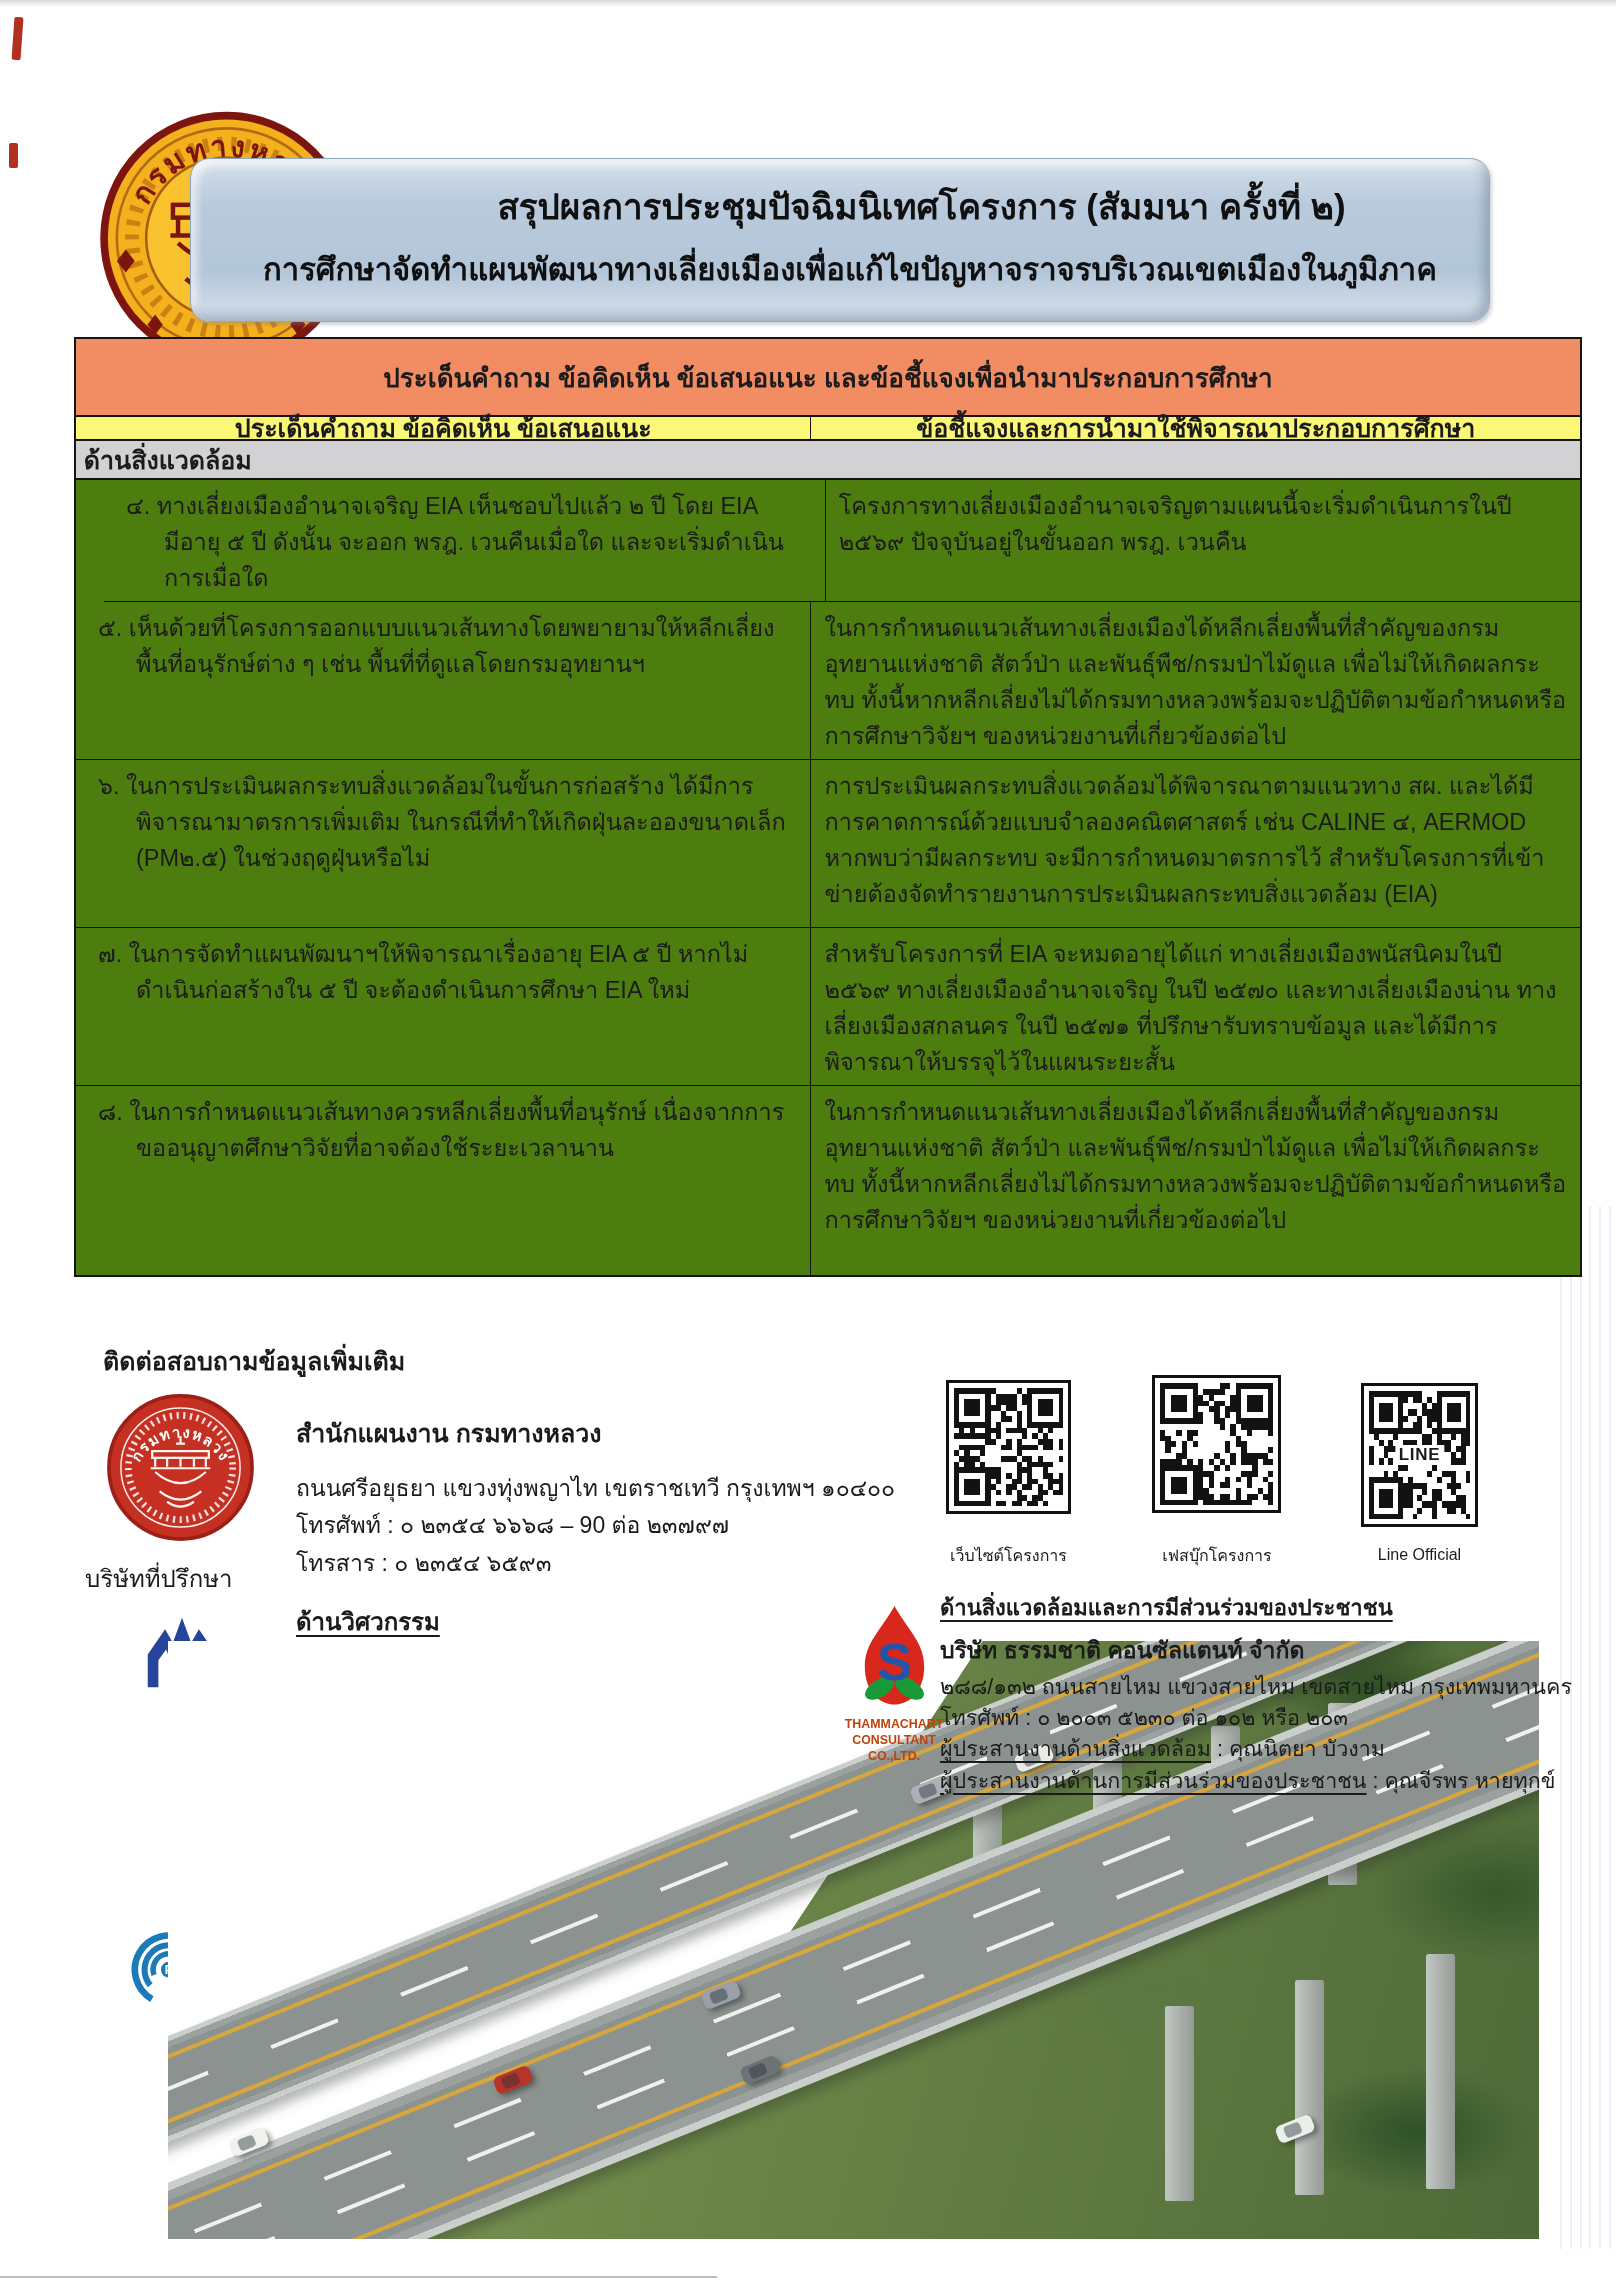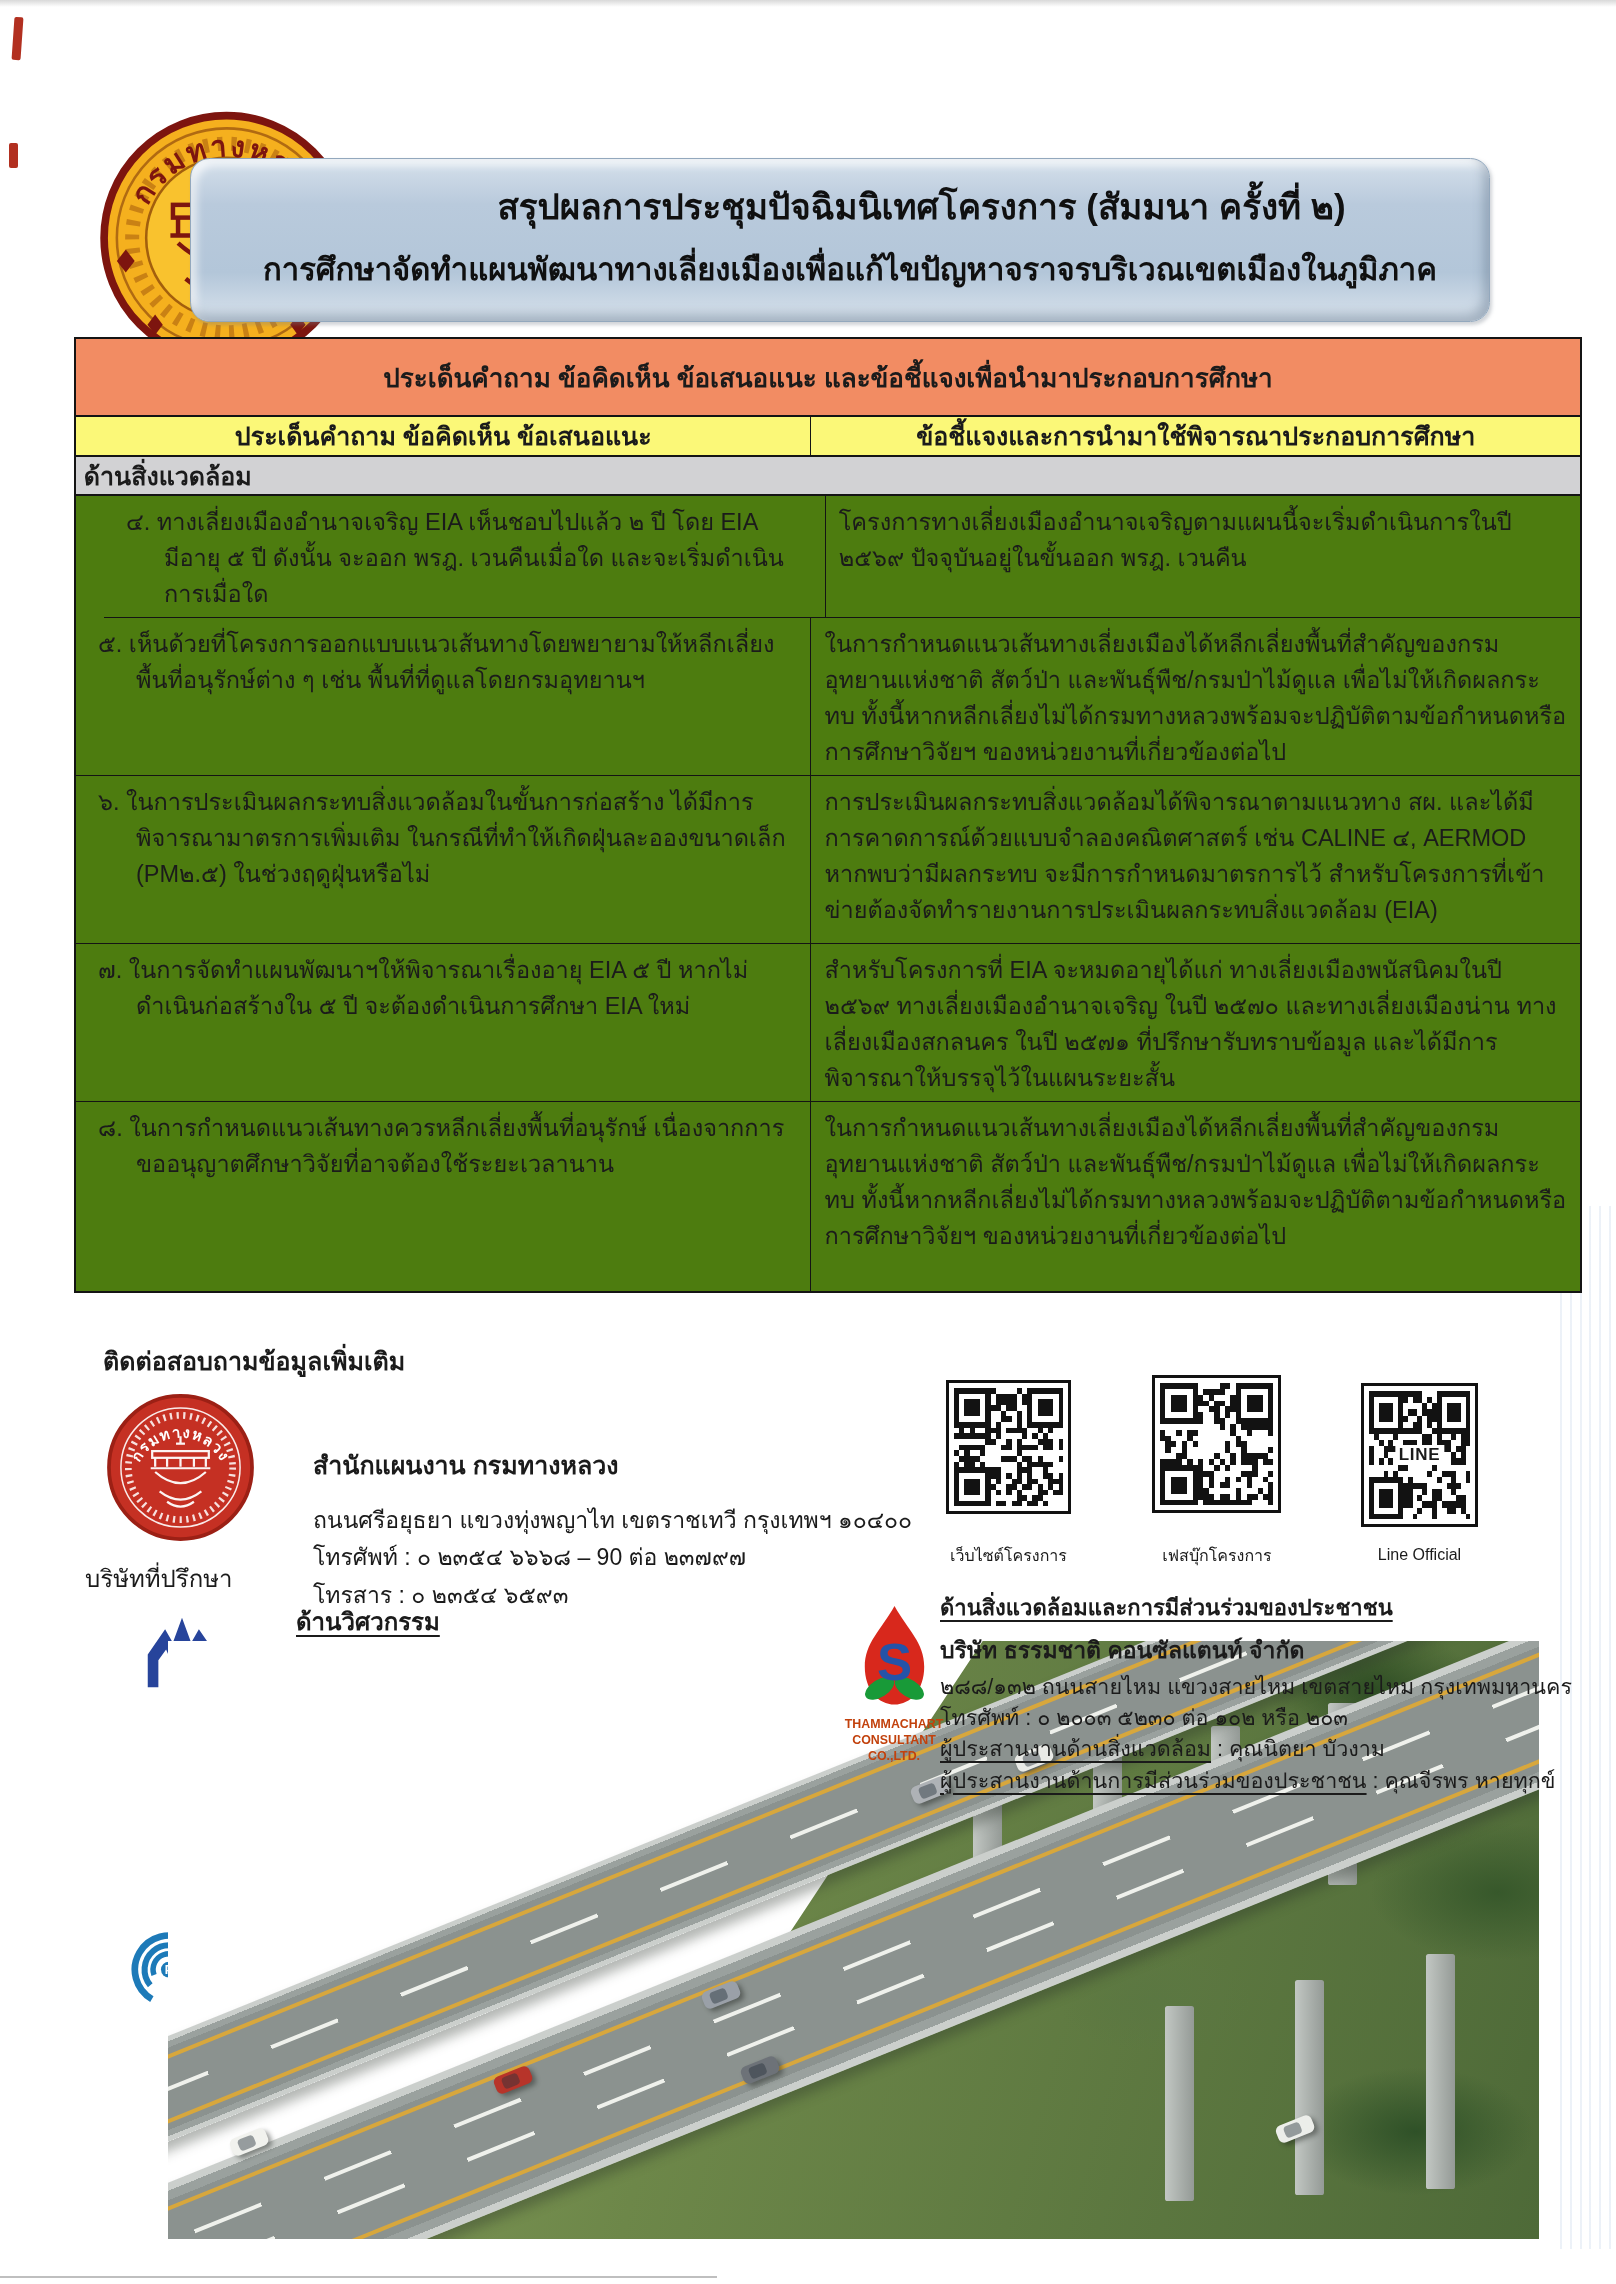--- a/index.html
+++ b/index.html
@@ -27,37 +27,37 @@
   .banner-line2{margin:10.4px 26px 0 46px;text-align:center;font-size:31px;font-weight:bold;color:#101010;}
 
   
   .doh-seal{left:99px;top:109px;width:255px;height:258px;}
 
   
   .qtable{left:74px;top:337px;width:1508px;border:2px solid #141414;box-sizing:border-box;background:#4d7c0f;}
   .t-header{height:78px;background:#f28c63;border-bottom:2px solid #141414;
     display:flex;align-items:center;justify-content:center;
     font-size:26px;font-weight:bold;box-sizing:border-box;}
-  .t-sub{display:flex;height:40px;background:#fbf878;border-bottom:2px solid #141414;box-sizing:border-box;}
+  .t-sub{display:flex;height:24px;background:#fbf878;border-bottom:2px solid #141414;box-sizing:border-box;}
   .t-sub .c{display:flex;align-items:center;justify-content:center;font-size:25px;font-weight:bold;box-sizing:border-box;}
   .t-sub .c.q{width:48.9%;border-right:1.3px solid #141414;}
   .t-sub .c.a{flex:1;}
   .t-section{height:39px;background:#d2d2d4;border-bottom:2px solid #141414;
     display:flex;align-items:center;font-size:25px;font-weight:bold;padding-left:7.8px;box-sizing:border-box;}
   .t-row{display:flex;border-bottom:1.3px solid #141414;box-sizing:border-box;}
   .t-row:last-child{border-bottom:none;}
   .t-row .cell{font-size:23.5px;line-height:36px;box-sizing:border-box;padding:7.8px 13px 5.2px 13px;}
   .t-row .cell.q{width:48.9%;border-right:1.3px solid #141414;padding-left:60px;text-indent:-38px;}
   .t-row .cell.a{flex:1;}
   .r0{min-height:88px;margin-left:28px;} .r1{min-height:158px;} .r2{min-height:168px;} .r3{min-height:154px;} .r4{min-height:189px;}
 
   
   .contact-heading{left:103px;top:1341px;font-size:25px;font-weight:bold;}
   .red-seal{left:106px;top:1393px;width:149px;height:149px;}
-  .agency{left:313px;top:1413px;width:652px;margin-top:32px;}
+  .agency{left:296px;top:1413px;width:652px;}
   .agency .name{font-size:25px;font-weight:bold;margin-bottom:22px;}
   .agency .line{font-size:23px;line-height:27px;margin-bottom:10.4px;}
 
   .qr-box{background:#fff;border:3.3px solid #111;box-sizing:border-box;padding:4.6px;}
   .qr-pattern{width:100%;height:100%;}
   .qr-caption{font-size:16px;text-align:center;}
   .qr-center-label{position:absolute;left:50%;top:50%;transform:translate(-50%,-50%);
     background:#fff;padding:0 3.9px;font-size:17px;font-weight:bold;letter-spacing:0.7px;}
 
   .consultants-heading{left:85px;top:1559px;font-size:24px;font-weight:normal;}

